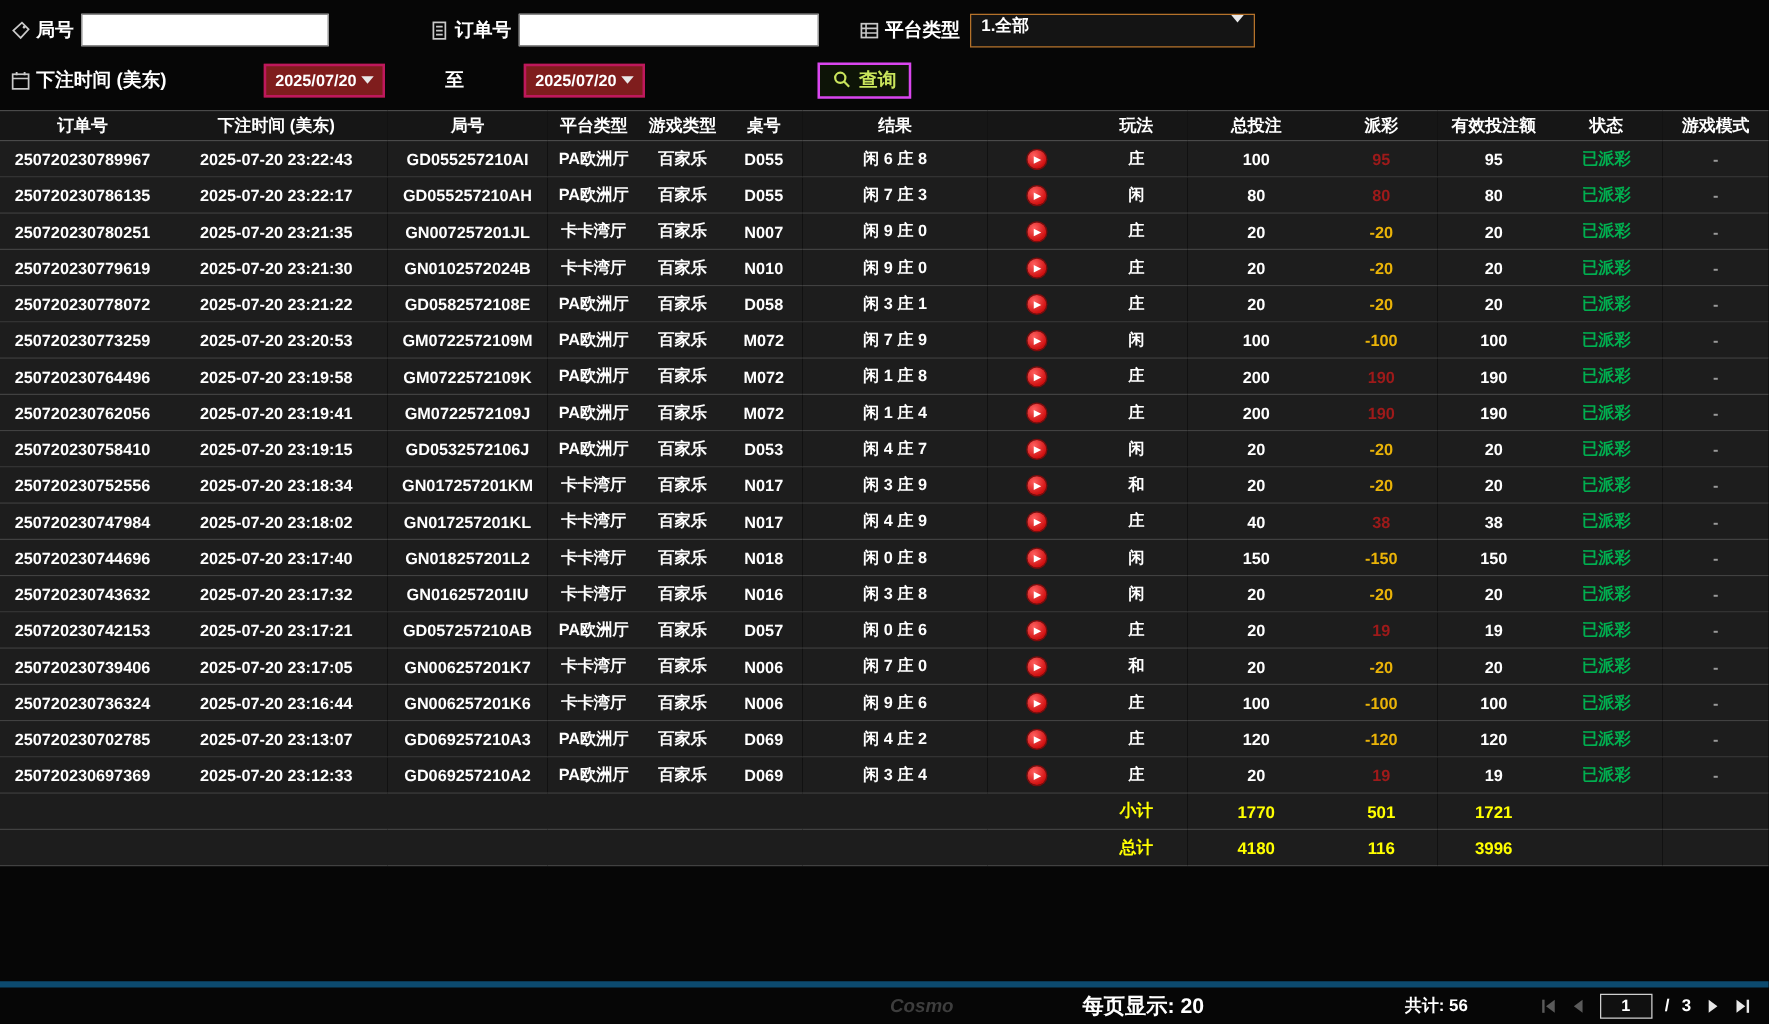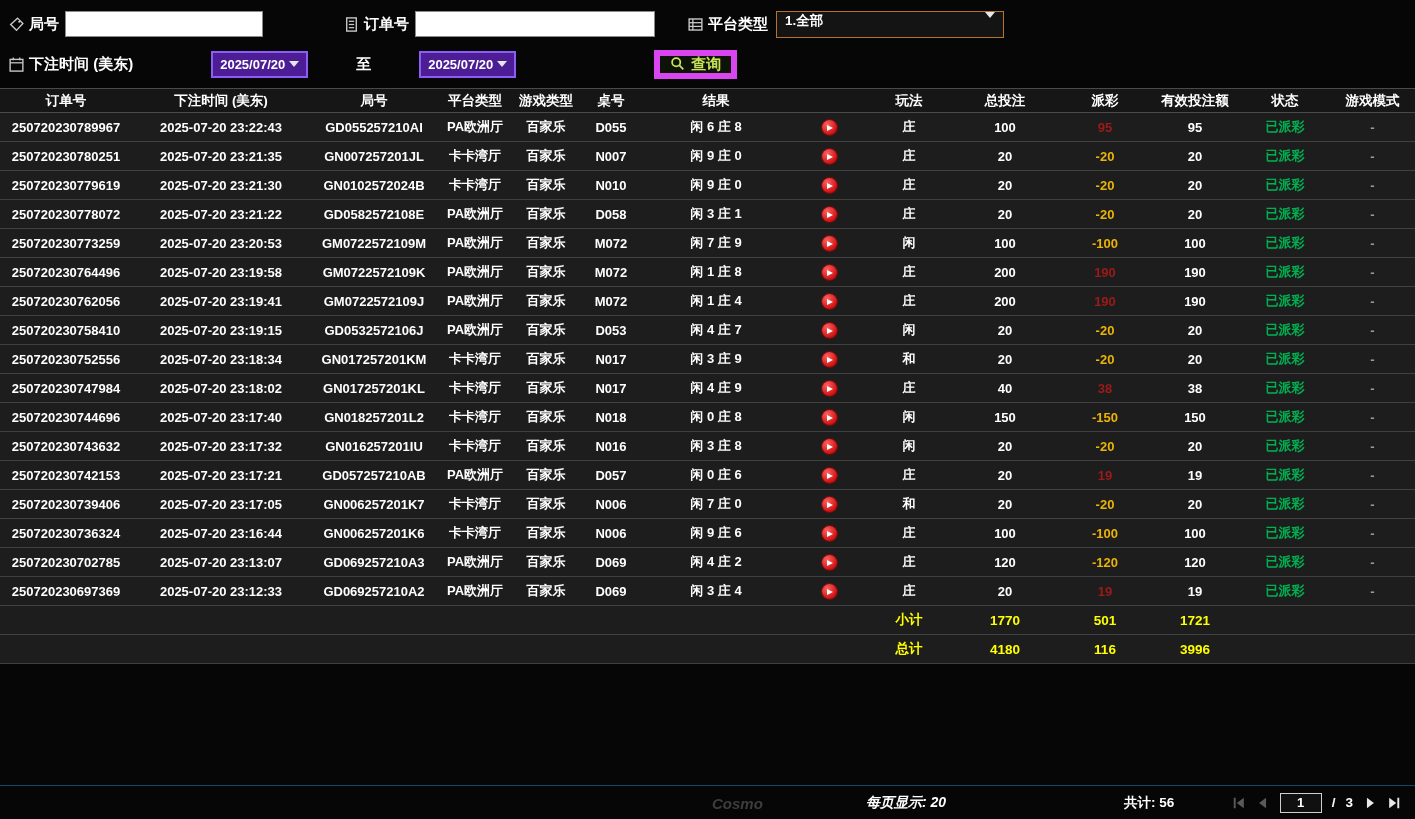--- a/index.html
+++ b/index.html
@@ -23,32 +23,32 @@
   }
   .select-box {
     display:flex; align-items:flex-start; justify-content:space-between;
     width:228px; height:27px; margin-left:8px; padding:0 8px;
     background:#141414; border:1px solid #b5722a; cursor:pointer;
     font-size:13.5px; font-weight:bold;
   }
   .date-btn {
     display:flex; align-items:center; justify-content:space-between;
     width:97px; height:27px; padding:0 7px;
-    background:#4c1d95; border:2px solid #8b5cf6; cursor:pointer;
+    background:#7f1d1d; border:2px solid #be185d; cursor:pointer;
     font-size:13px; font-weight:bold;
   }
   .caret-down {
     width:0; height:0;
     border-left:5px solid transparent; border-right:5px solid transparent;
     border-top:6px solid #e8e8e8;
   }
   .search-btn {
     display:inline-flex; align-items:center; gap:5px;
     height:29px; padding:0 10px; cursor:pointer;
-    background:#0d1407; border:6px solid #d946ef;
+    background:#0d1407; border:2px solid #d946ef;
     color:#c9e45c; font-size:15px; font-weight:bold;
     font-family:"Liberation Sans","DejaVu Sans",sans-serif;
   }
   
   table { width:1415px; border-collapse:collapse; table-layout:fixed; }
   th {
     height:24px; font-size:13.5px; font-weight:bold; text-align:center;
     background:#161616; color:#fff;
     border-top:1px solid #4a4a4a; border-bottom:1px solid #4a4a4a;
   }
@@ -70,27 +70,27 @@
     box-shadow:0 0 0 1px #7a0c0c;
   }
   .play-btn .tri {
     width:0; height:0; margin-left:2px;
     border-left:6px solid #fff;
     border-top:3.5px solid transparent; border-bottom:3.5px solid transparent;
   }
   
   .pagination {
     position:absolute; left:0; right:0; bottom:0; height:34px;
-    border-top:1px solid #0c4a6e; background:#060606;
+    border-top:5px solid #0c4a6e; background:#060606;
   }
   .watermark {
     position:absolute; left:712px; top:50%; transform:translateY(-50%);
     color:#3d3d3d; font-style:italic; font-weight:bold; font-size:15px;
   }
-  .per-page { position:absolute; left:866px; top:50%; transform:translateY(-50%); font-size:14px; font-weight:bold;font-style:italic; }
+  .per-page { position:absolute; left:866px; top:50%; transform:translateY(-50%); font-size:17px; font-weight:bold; }
   .total-count { position:absolute; left:1124px; top:50%; transform:translateY(-50%); font-size:13.5px; font-weight:bold; }
   .page-controls {
     position:absolute; right:14px; top:0; height:100%;
     display:flex; align-items:center; gap:10px;
   }
   .pg-icon { display:block; cursor:pointer; }
   .page-input {
     width:42px; height:20px; background:#101010; border:1px solid #cfcfcf;
     color:#fff; font-size:13px; font-weight:bold; text-align:center;
     font-family:"Liberation Sans","DejaVu Sans",sans-serif;
@@ -212,20 +212,40 @@
           </span>
     </td>
     <td>庄</td>
     <td>100</td>
     <td class="pay-red">95</td>
     <td>95</td>
     <td class="status-cell">已派彩</td>
     <td class="mode-cell">-</td>
   </tr>
       <tr>
+    <td>250720230786135</td>
+    <td>2025-07-20 23:22:17</td>
+    <td>GD055257210AH</td>
+    <td>PA欧洲厅</td>
+    <td>百家乐</td>
+    <td>D055</td>
+    <td>闲 7 庄 3</td>
+    <td>
+      <span class="play-btn">
+            <span class="tri"></span>
+          </span>
+    </td>
+    <td>闲</td>
+    <td>80</td>
+    <td class="pay-red">80</td>
+    <td>80</td>
+    <td class="status-cell">已派彩</td>
+    <td class="mode-cell">-</td>
+  </tr>
+      <tr>
     <td>250720230780251</td>
     <td>2025-07-20 23:21:35</td>
     <td>GN007257201JL</td>
     <td>卡卡湾厅</td>
     <td>百家乐</td>
     <td>N007</td>
     <td>闲 9 庄 0</td>
     <td>
       <span class="play-btn">
             <span class="tri"></span>

